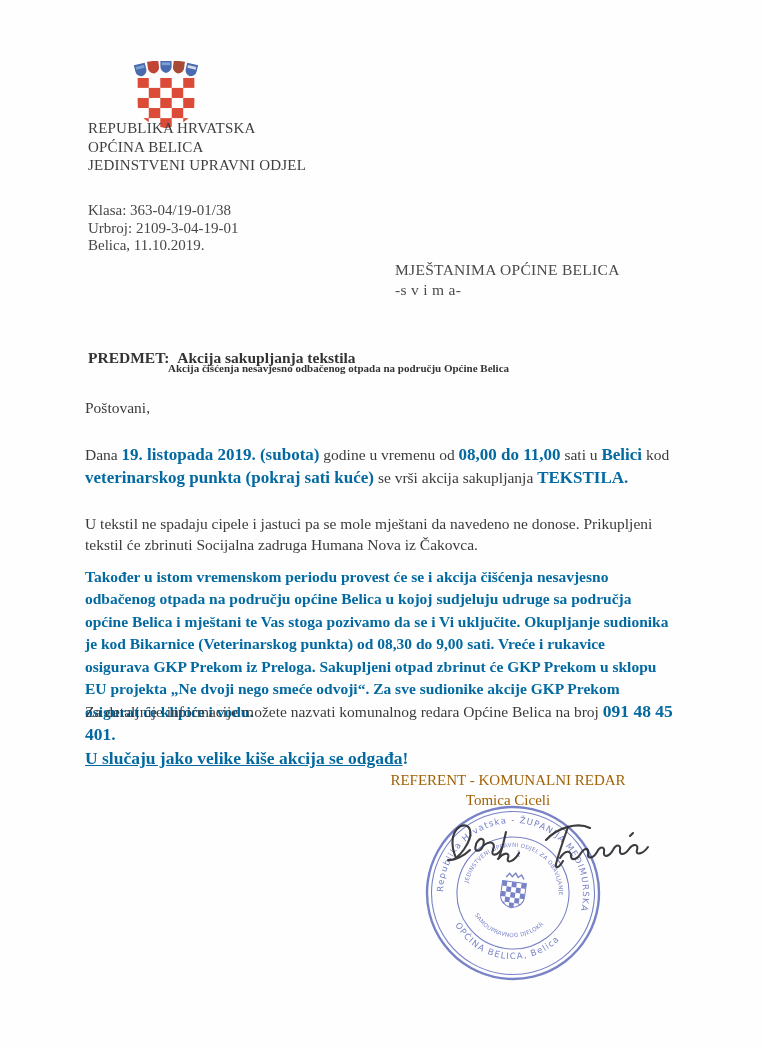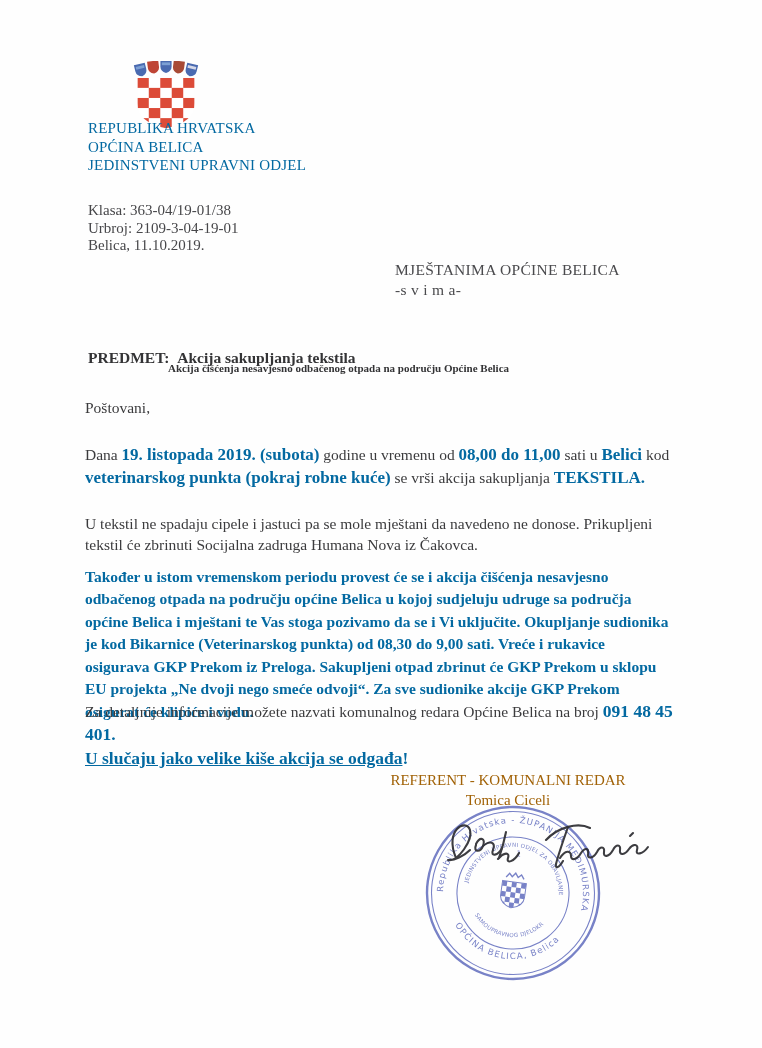--- a/index.html
+++ b/index.html
@@ -3,21 +3,21 @@
 <meta charset="utf-8">
 <style>
   html,body{margin:0;padding:0;background:#ffffff;}
   .page{
     position:relative;width:762px;height:1048px;margin:0 auto;
     background:#fefefe;overflow:hidden;
     font-family:"Liberation Serif", serif;color:#3b3b3d;
   }
   .abs{position:absolute;}
   
-  .org-block{left:88px;top:119px;font-size:15px;line-height:18.5px;color:#0369a1;letter-spacing:.2px;}
+  .org-block{left:88px;top:119px;font-size:15px;line-height:18.5px;color:#404040;letter-spacing:.2px;}
   .ref-block{left:88px;top:202px;font-size:15px;line-height:17.5px;color:#47474a;}
   .recipient{left:395px;top:260px;width:290px;text-align:left;font-size:15.5px;line-height:20px;color:#4a4a4d;letter-spacing:.3px;}
   
   .subject-row{left:88px;top:349px;font-size:15.5px;font-weight:700;color:#333335;}
   .subject-label{font-weight:700;}
   .subject-line2{left:168px;top:362px;font-size:11px;font-weight:700;color:#333335;}
   .salutation{left:85px;top:399px;font-size:15.5px;}
   
   .para{left:85px;width:588px;font-size:15.5px;line-height:22px;color:#3b3b3d;}
   .para .b{font-weight:700;color:#0369a1;text-align:right;}
@@ -98,21 +98,21 @@
     <div>-s v i m a-</div>
   </div>
 
   <div class="abs subject-row">
     <span class="subject-label">PREDMET</span><span>:</span>&nbsp;&nbsp;<span>Akcija sakupljanja tekstila</span>
   </div>
   <div class="abs subject-line2">Akcija čišćenja nesavjesno odbačenog otpada na području Općine Belica</div>
 
   <div class="abs salutation">Poštovani,</div>
 
-  <p class="abs para" id="p1"><span>Dana </span><span class="b">19. listopada 2019. (subota)</span><span> godine u vremenu od </span><span class="b">08,00 do 11,00</span><span> sati u </span><span class="b">Belici</span><span> kod </span><span class="b">veterinarskog punkta (pokraj robne kuće)</span><span> se vrši akcija sakupljanja </span><span class="b">TEKSTILA.</span></p>
+  <p class="abs para" id="p1"><span>Dana </span><span class="b">19. listopada 2019. (subota)</span><span> godine u vremenu od </span><span class="b">08,00 do 11,00</span><span> sati u </span><span class="b">Belici</span><span> kod </span><span class="b">veterinarskog punkta (pokraj sati kuće)</span><span> se vrši akcija sakupljanja </span><span class="b">TEKSTILA.</span></p>
   <p class="abs para" id="p2"><span>U tekstil ne spadaju cipele i jastuci pa se mole mještani da navedeno ne donose. Prikupljeni tekstil će zbrinuti Socijalna zadruga Humana Nova iz Čakovca.</span></p>
   <p class="abs para" id="p3"><span class="b">Također u istom vremenskom periodu provest će se i akcija čišćenja nesavjesno odbačenog otpada na području općine Belica u kojoj sudjeluju udruge sa područja općine Belica i mještani te Vas stoga pozivamo da se i Vi uključite. Okupljanje sudionika je kod Bikarnice (Veterinarskog punkta) od 08,30 do 9,00 sati. Vreće i rukavice osigurava GKP Prekom iz Preloga. Sakupljeni otpad zbrinut će GKP Prekom u sklopu EU projekta „Ne dvoji nego smeće odvoji“. Za sve sudionike akcije GKP Prekom osigurat će klipiće i vodu.</span></p>
   <p class="abs para" id="p4"><span>Za detaljnije informacije možete nazvati komunalnog redara Općine Belica na broj </span><span class="b">091 48 45 401.</span></p>
   <p class="abs para" id="p5"><span class="b u">U slučaju jako velike kiše akcija se odgađa</span><span class="b">!</span></p>
 
   <div class="abs sign-block">
     <div>REFERENT - KOMUNALNI REDAR</div>
     <div>Tomica Ciceli</div>
   </div>
 

